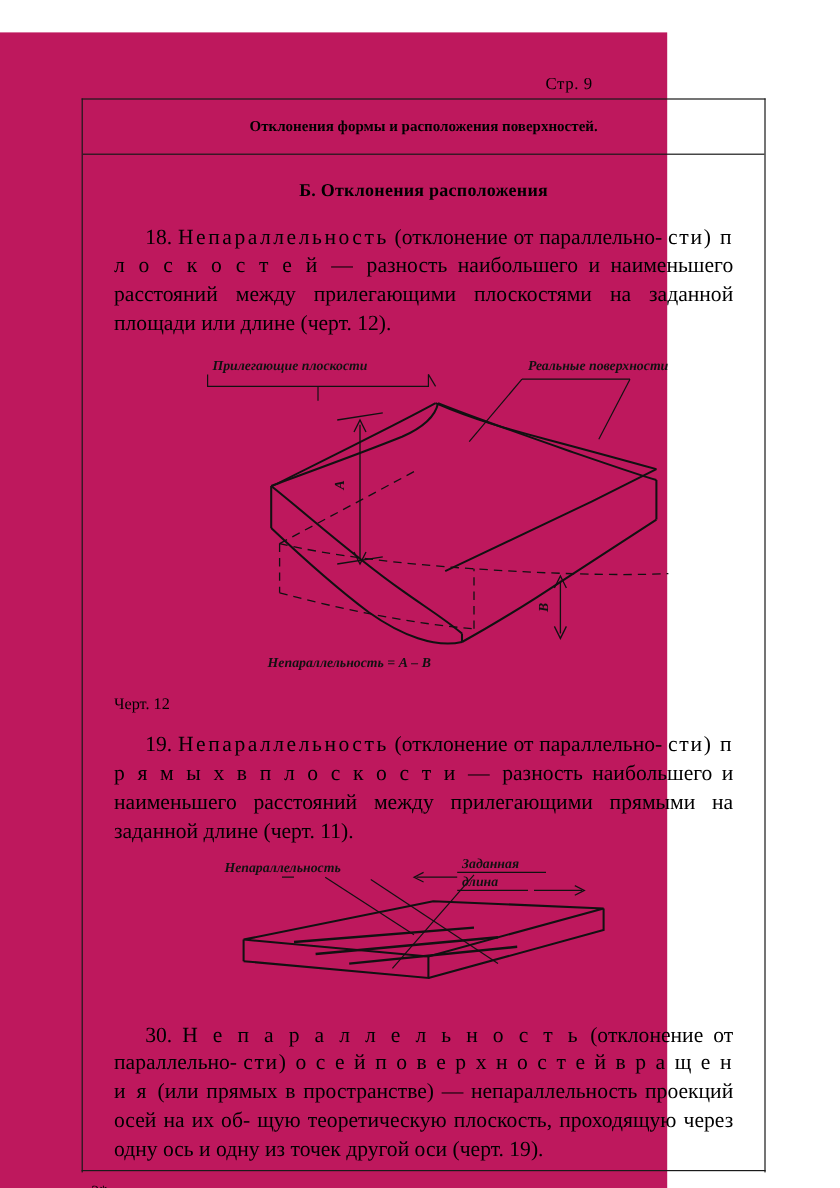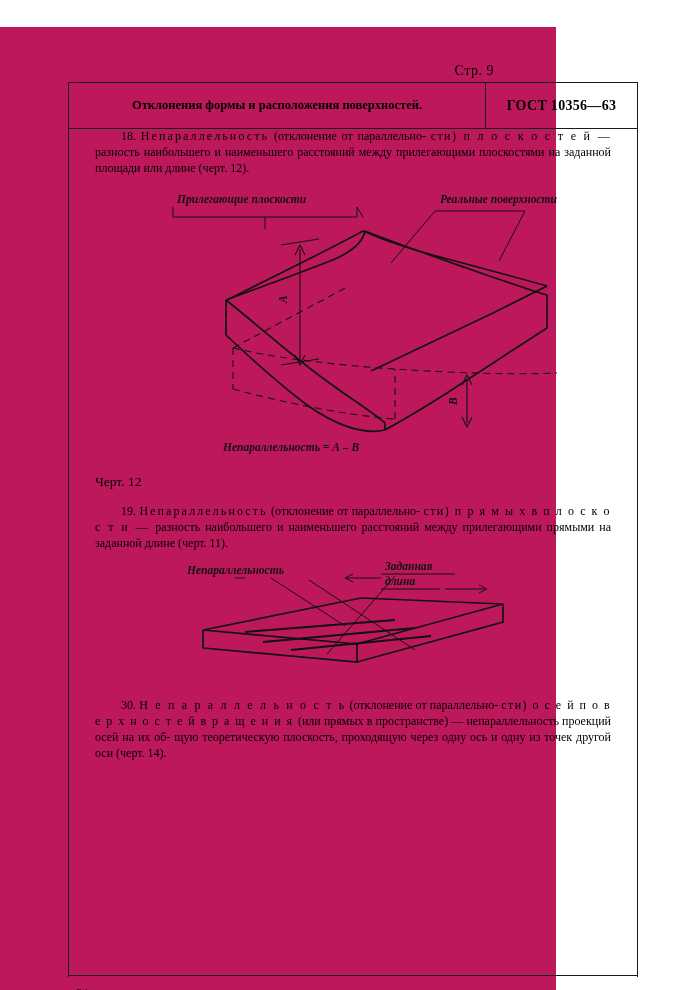--- a/index.html
+++ b/index.html
@@ -108,21 +108,21 @@
 
   h2.section-title {
     text-align: center;
     font-size: 15px;
     font-weight: bold;
     margin: 22px 0 18px 0;
     letter-spacing: 0.2px;
   }
 
   p.para {
-    font-size: 12px;
+    font-size: 18px;
     line-height: 1.33;
     margin: 0 0 6px 0;
     text-align: justify;
     text-indent: 26px;
     hyphens: manual;
   }
 
   .sp { letter-spacing: 2.1px; }
   .sp2 { letter-spacing: 1.4px; }
 
@@ -165,27 +165,25 @@
 <div class="page">
 
   <div class="page-num">Стр. 9</div>
 
   <div class="frame">
 
     <div class="header">
       <div class="header-left">
         <div class="hl-line">Отклонения формы и расположения поверхностей.</div>
       </div>
-      <div class="header-right">
-        <div class="gost">ГОСТ 10356—63</div>
-      </div>
     </div>
 
     <div class="content">
 
+      <h2 class="section-title">Б. Отклонения расположения</h2>
 
       <p class="para">
         <span>18.</span>
         <span class="sp">Непараллельность</span>
         <span>(отклонение от параллельно-</span>
         <span class="sp2">сти) п л о с к о с т е й — </span><span>разность наибольшего и наименьшего</span>
         <span>расстояний между прилегающими плоскостями на заданной</span>
         <span>площади или длине (черт. 12).</span>
       </p>
 
@@ -329,21 +327,21 @@
         </svg>
       </div>
 
       <p class="para">
         <span>30.</span>
         <span class="sp">Н е п а р а л л е л ь н о с т ь</span>
         <span>(отклонение от параллельно-</span>
         <span class="sp2">сти) о с е й  п о в е р х н о с т е й  в р а щ е н и я </span><span>(или прямых в</span>
         <span>пространстве) — непараллельность проекций осей на их об-</span>
         <span>щую теоретическую плоскость, проходящую через одну ось и</span>
-        <span>одну из точек другой оси (черт. 14).</span>
+        <span>одну из точек другой оси (черт. 19).</span>
       </p>
 
     </div>
   </div>
 
   <div class="frame-bottom"></div>
   <div class="footer-mark">3*</div>
 
 </div>
 

